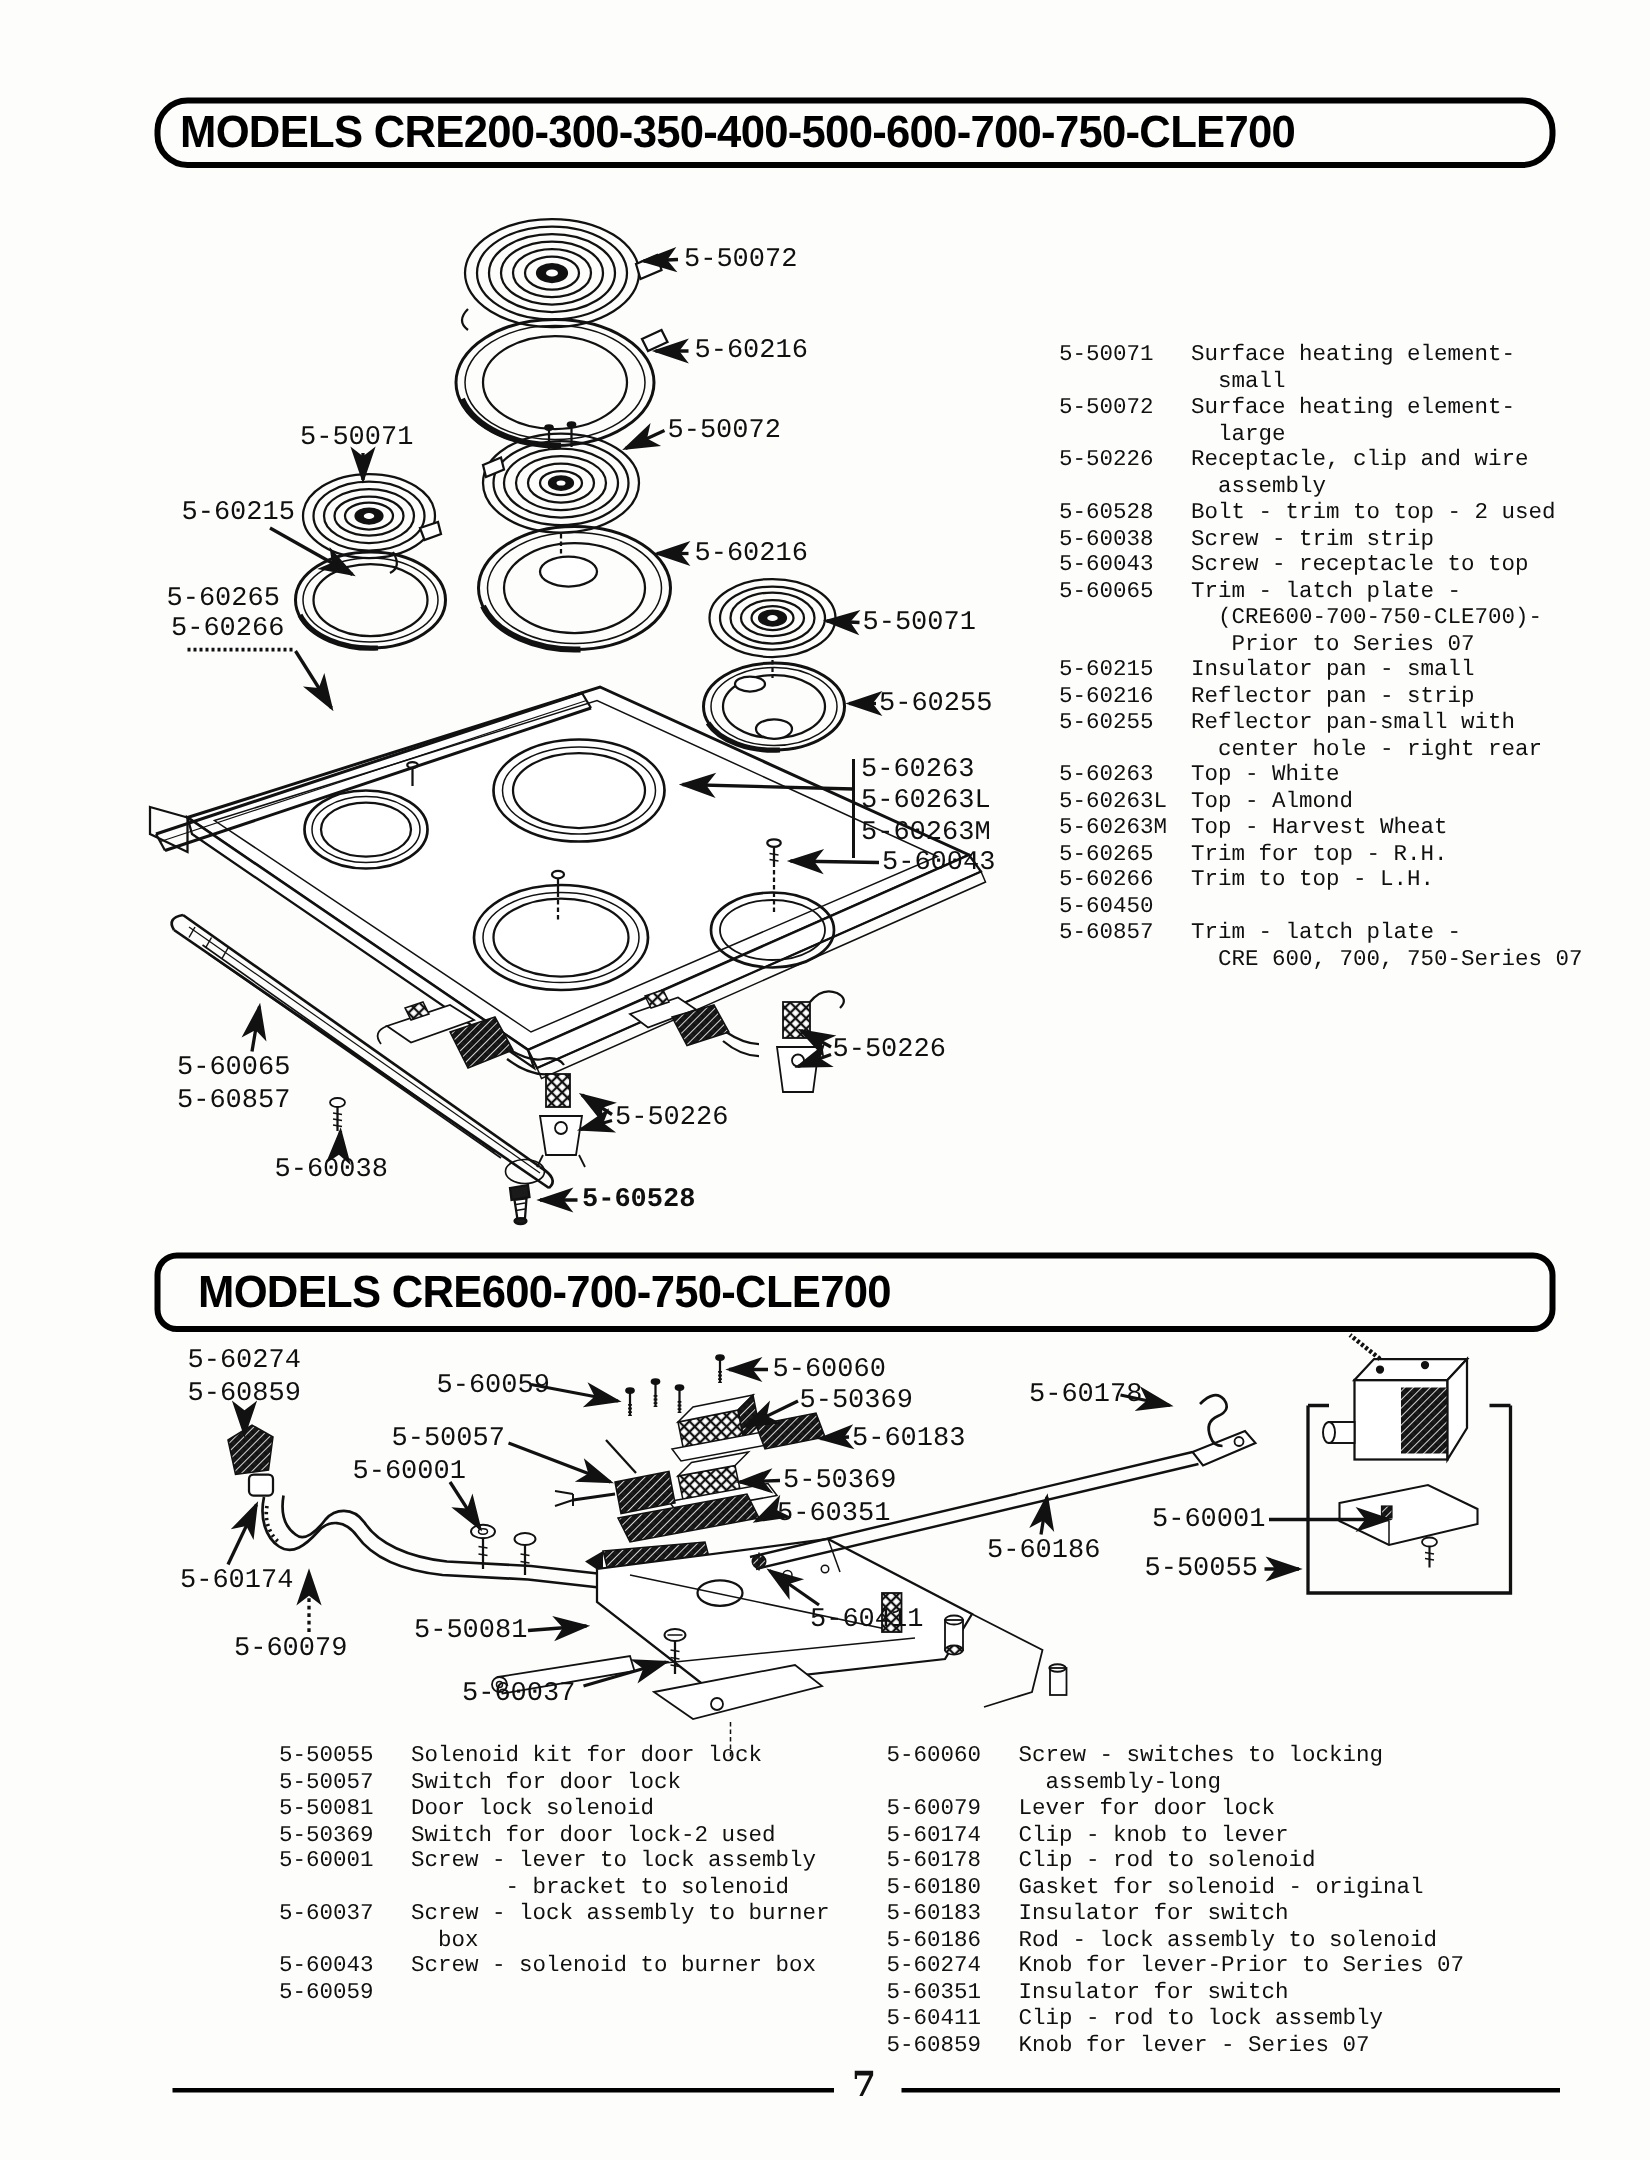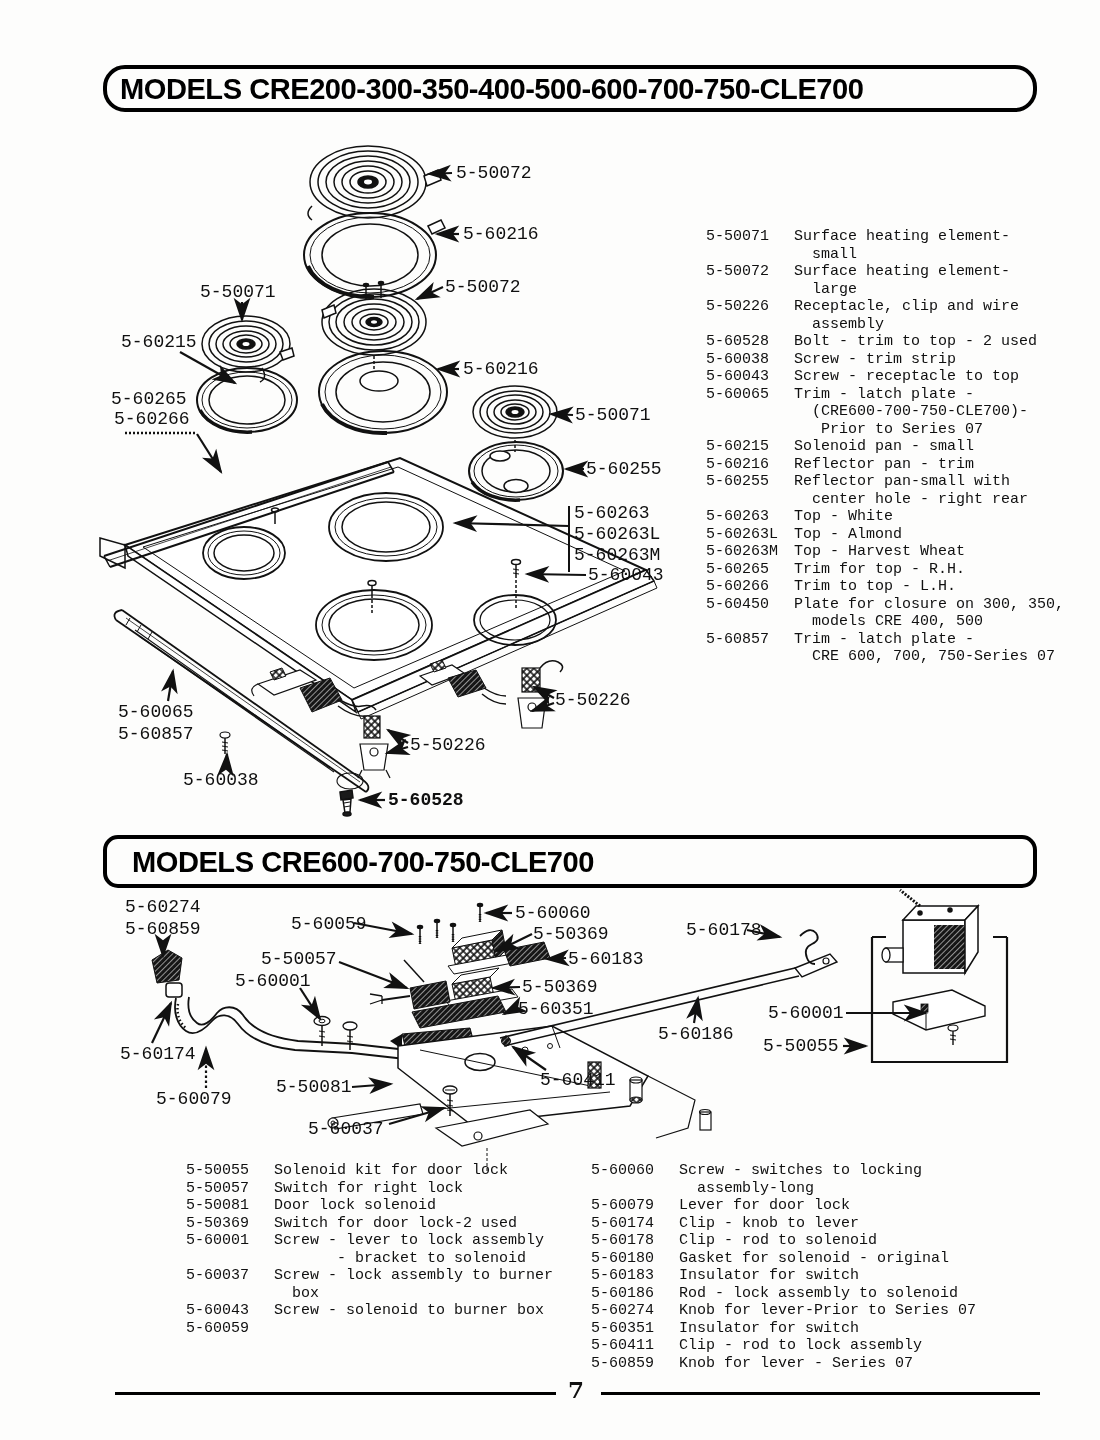--- a/index.html
+++ b/index.html
@@ -485,25 +485,25 @@
         <span class="pdesc">Screw - receptacle to top</span>
       </div>
       <div class="prow">
         <span class="pnum">5-60065</span>
         <span class="pdesc">Trim - latch plate -
   (CRE600-700-750-CLE700)-
    Prior to Series 07</span>
       </div>
       <div class="prow">
         <span class="pnum">5-60215</span>
-        <span class="pdesc">Solenoid pan - small</span>
+        <span class="pdesc">Insulator pan - small</span>
       </div>
       <div class="prow">
         <span class="pnum">5-60216</span>
-        <span class="pdesc">Reflector pan - trim</span>
+        <span class="pdesc">Reflector pan - strip</span>
       </div>
       <div class="prow">
         <span class="pnum">5-60255</span>
         <span class="pdesc">Reflector pan-small with
   center hole - right rear</span>
       </div>
       <div class="prow">
         <span class="pnum">5-60263</span>
         <span class="pdesc">Top - White</span>
       </div>
@@ -518,37 +518,35 @@
       <div class="prow">
         <span class="pnum">5-60265</span>
         <span class="pdesc">Trim for top - R.H.</span>
       </div>
       <div class="prow">
         <span class="pnum">5-60266</span>
         <span class="pdesc">Trim to top - L.H.</span>
       </div>
       <div class="prow">
         <span class="pnum">5-60450</span>
-        <span class="pdesc">Plate for closure on 300, 350,
-  models CRE 400, 500</span>
       </div>
       <div class="prow">
         <span class="pnum">5-60857</span>
         <span class="pdesc">Trim - latch plate -
   CRE 600, 700, 750-Series 07</span>
       </div>
     </div>
   <div class="plist" id="s2-parts-left">
       <div class="prow">
         <span class="pnum">5-50055</span>
         <span class="pdesc">Solenoid kit for door lock</span>
       </div>
       <div class="prow">
         <span class="pnum">5-50057</span>
-        <span class="pdesc">Switch for right lock</span>
+        <span class="pdesc">Switch for door lock</span>
       </div>
       <div class="prow">
         <span class="pnum">5-50081</span>
         <span class="pdesc">Door lock solenoid</span>
       </div>
       <div class="prow">
         <span class="pnum">5-50369</span>
         <span class="pdesc">Switch for door lock-2 used</span>
       </div>
       <div class="prow">

